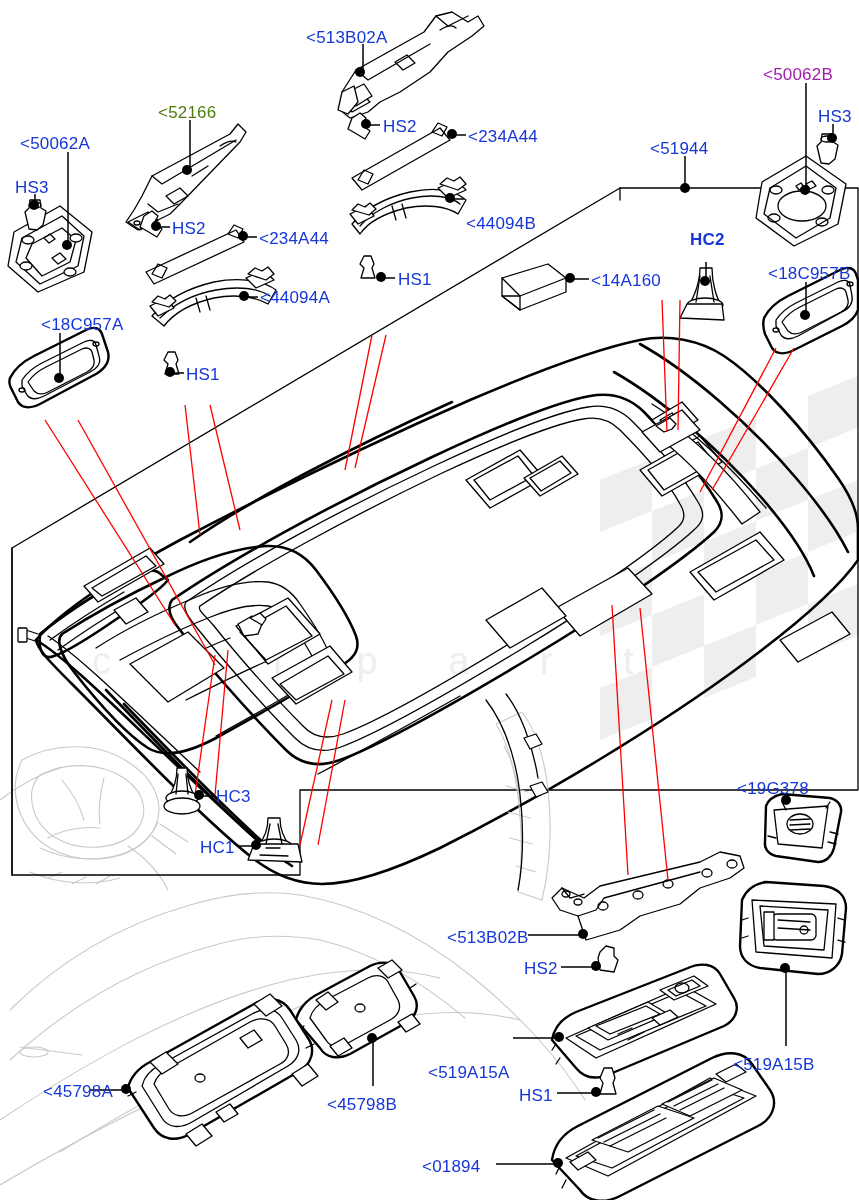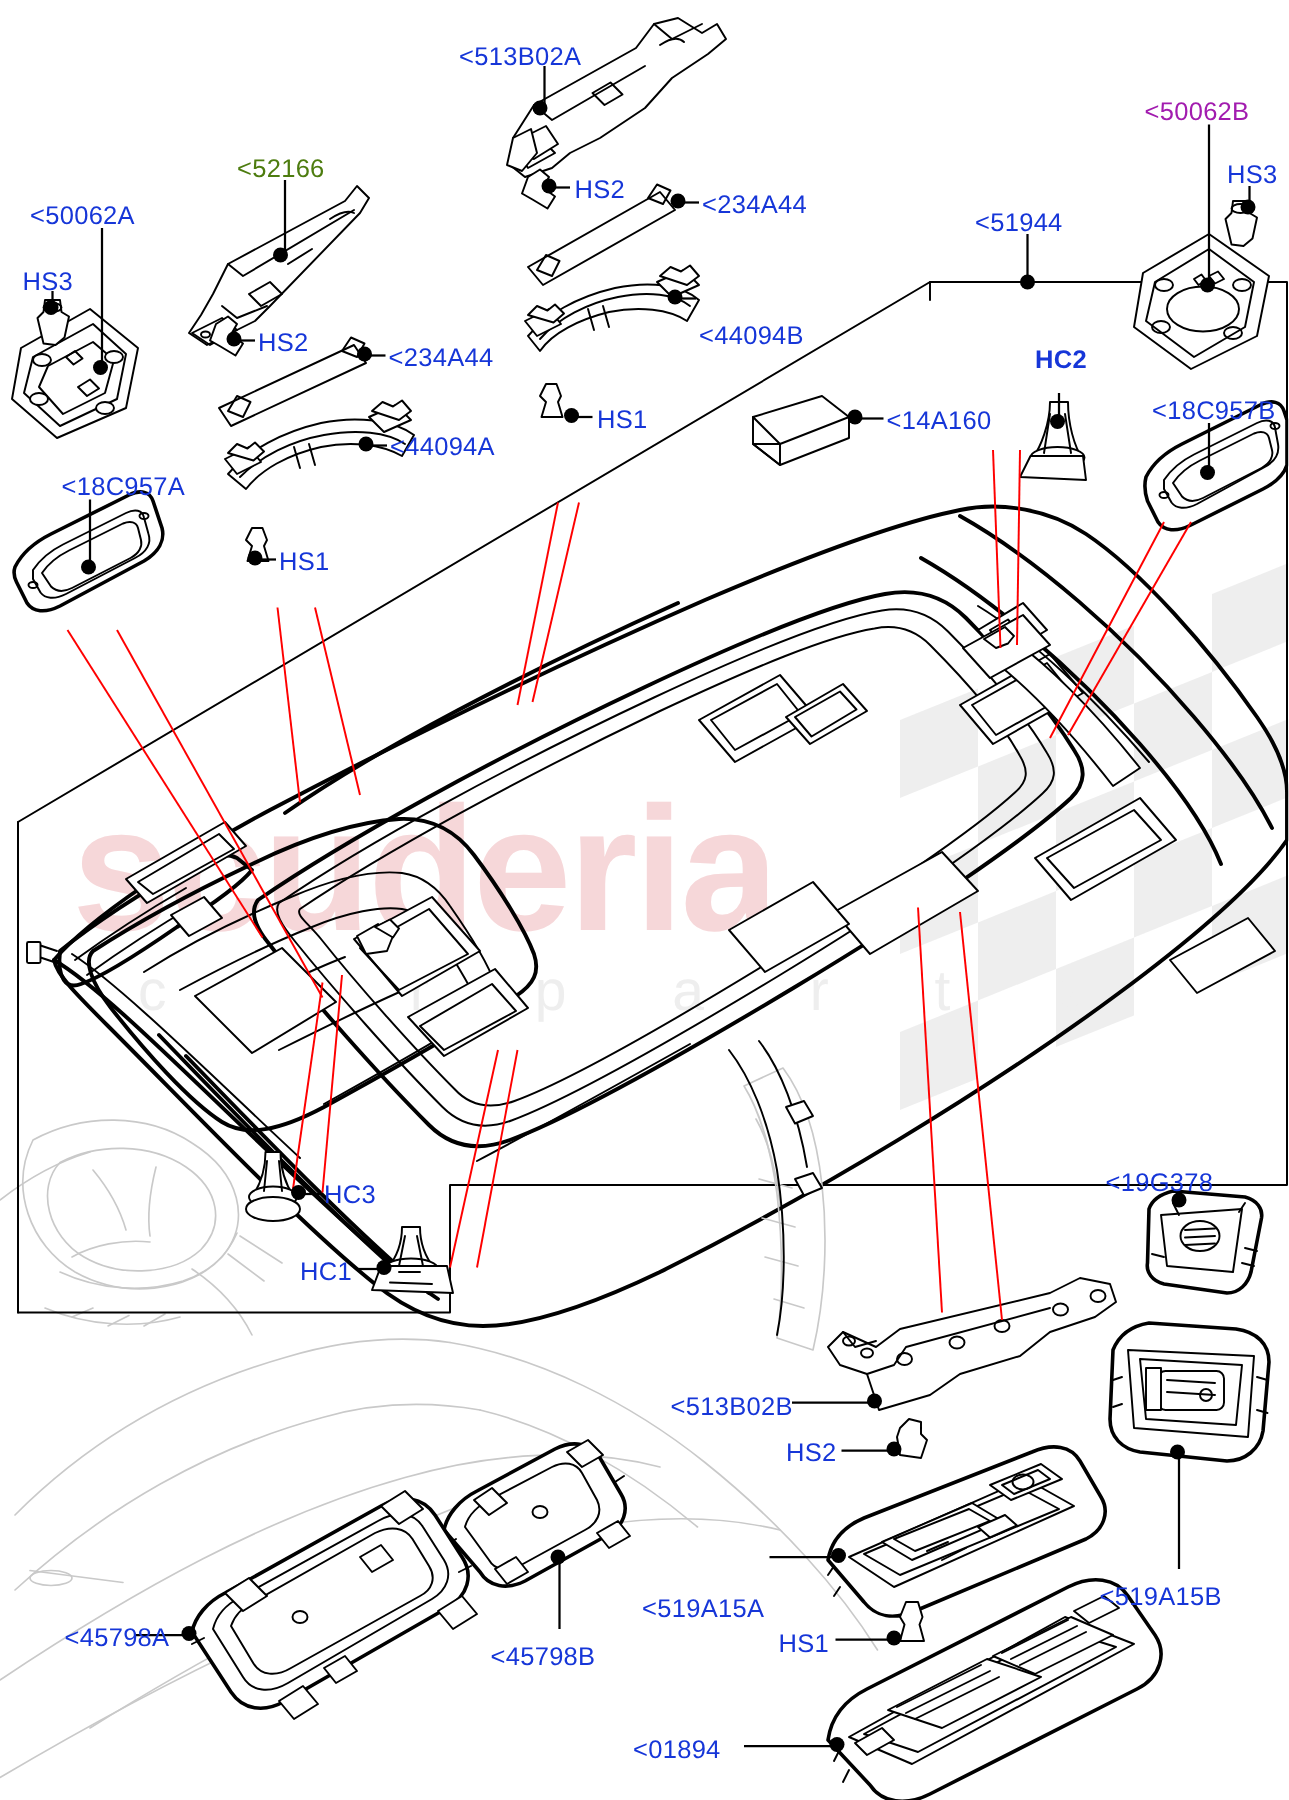--- a/index.html
+++ b/index.html
@@ -63,21 +63,20 @@
         <rect x="52" y="156" width="52" height="52"></rect>
         <rect x="156" y="156" width="52" height="52"></rect>
         <rect x="260" y="156" width="52" height="52"></rect>
         <rect x="0" y="208" width="52" height="52"></rect>
         <rect x="104" y="208" width="52" height="52"></rect>
         <rect x="208" y="208" width="52" height="52"></rect>
       </g>
     </g>
   </svg>
 
-  <div class="wm-word" style="left:48px;top:512px;z-index:1;">scuderia</div>
   <div class="wm-sub" style="left:92px;top:640px;z-index:1;">c a r p a r t s</div>
 
   <svg width="859" height="1200" viewBox="0 0 859 1200" style="z-index:2">
     <defs>
       <style>
         .k  { fill:none; stroke:#000; stroke-width:1.3; stroke-linejoin:round; stroke-linecap:round;}
         .kt { fill:none; stroke:#000; stroke-width:2.6; stroke-linejoin:round; stroke-linecap:round;}
         .kf { fill:#fff; stroke:#000; stroke-width:1.3; stroke-linejoin:round;}
         .kfh{ fill:#fff; stroke:#000; stroke-width:2.4; stroke-linejoin:round;}
         .gh { fill:none; stroke:#c9c9c9; stroke-width:1.1; stroke-linejoin:round; stroke-linecap:round;}

